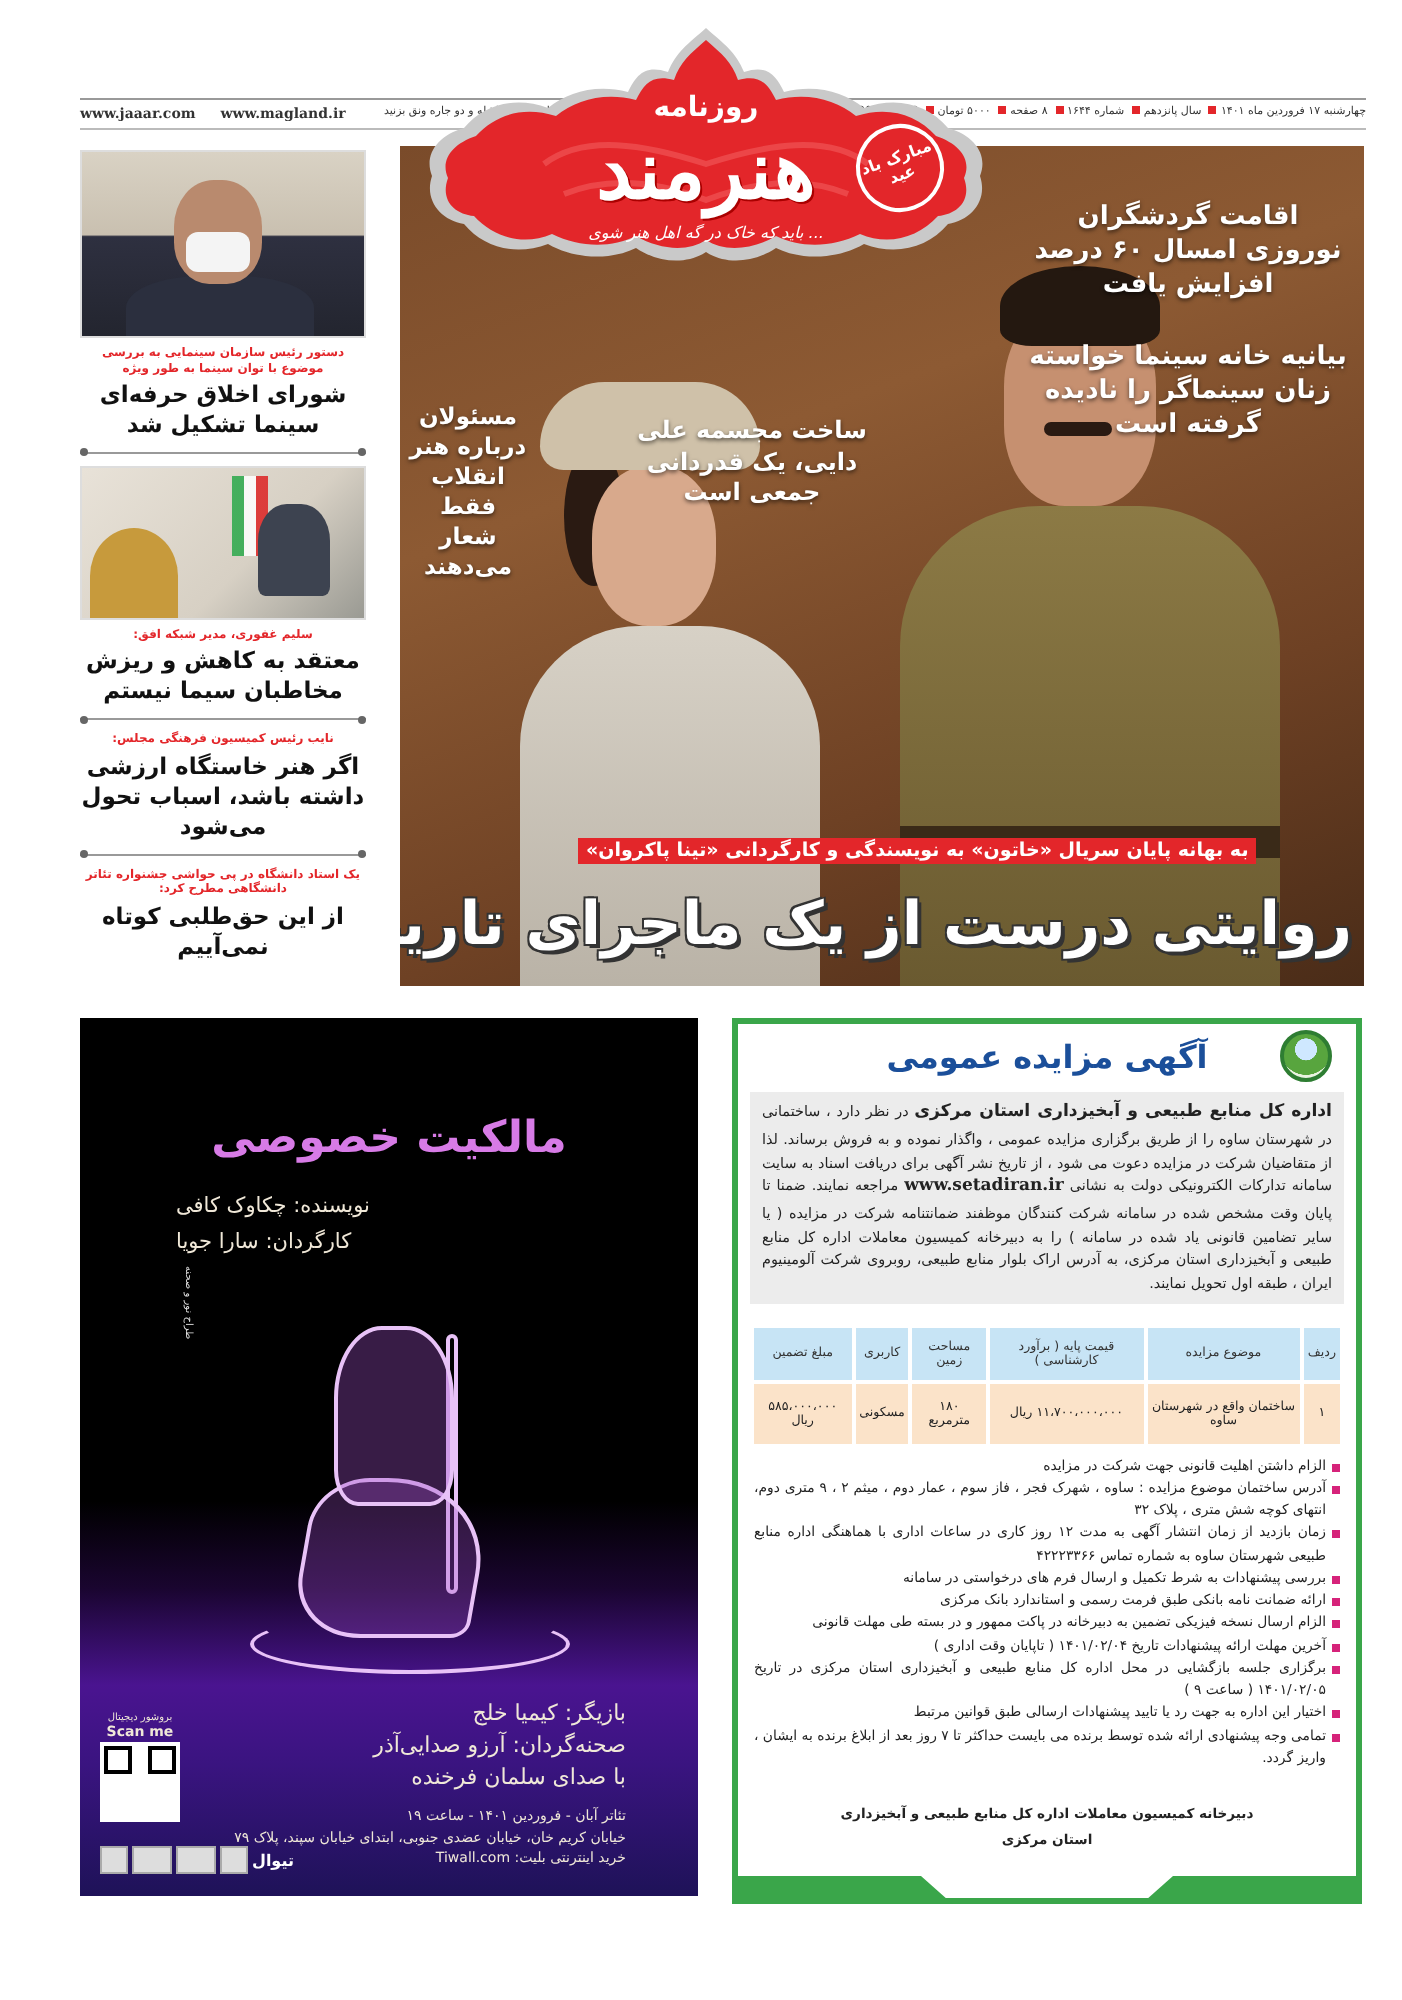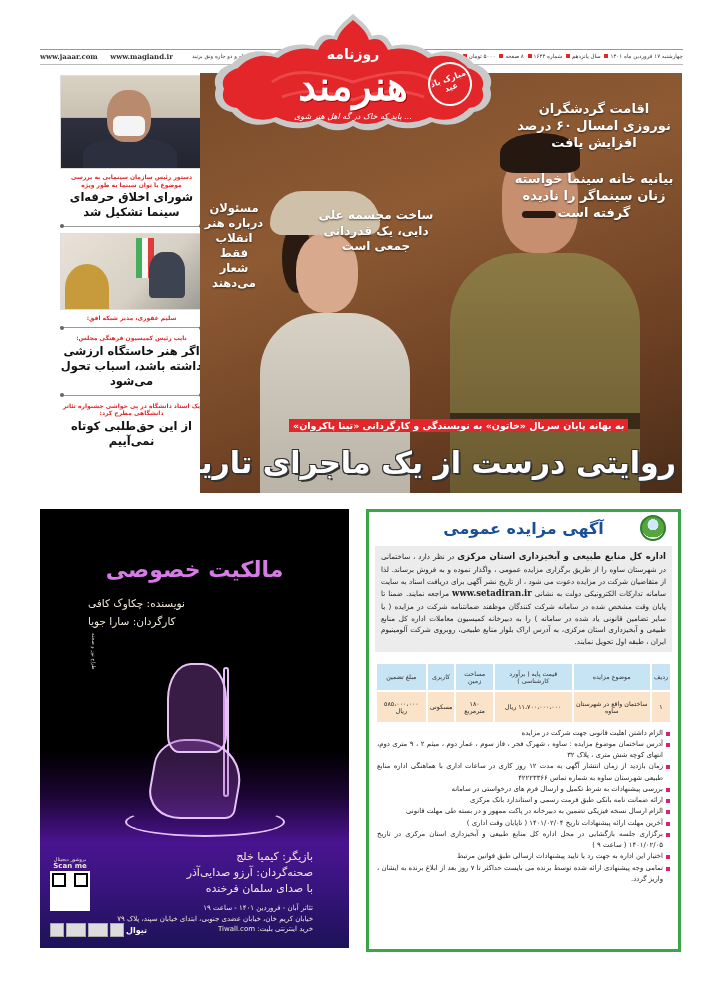--- a/index.html
+++ b/index.html
@@ -16,21 +16,21 @@
   .topbar .right i { display: inline-block; width: 4px; height: 4px; background: #e3262a; margin: 0 2px; vertical-align: middle; }
 
   .logo-wrap { position: absolute; left: 212px; top: 12px; width: 282px; height: 120px; z-index: 5; }
   .logo-wrap svg { position: absolute; left: 0; top: 0; }
   .logo-wrap .pre { position: absolute; left: 0; width: 100%; top: 34px; text-align: center; font-family: "DejaVu Sans", sans-serif; font-weight: bold; font-size: 14px; color: #fff; direction: rtl; }
   .logo-wrap .name { position: absolute; left: 0; width: 100%; top: 50px; text-align: center; font-family: "DejaVu Serif", serif; font-weight: bold; font-size: 40px; color: #fff; direction: rtl; letter-spacing: 2px; text-shadow: 1px 1px 0 #a00; }
   .logo-wrap .tag { position: absolute; left: 0; width: 100%; top: 100px; text-align: center; font-size: 8px; color: #fff; direction: rtl; font-style: italic; }
   .logo-wrap .badge { position: absolute; right: 22px; top: 50px; width: 44px; height: 44px; border-radius: 50%; border: 2px solid #fff; color: #fff; font-size: 8px; font-weight: bold; display: flex; align-items: center; justify-content: center; text-align: center; direction: rtl; line-height: 1.1; transform: rotate(-20deg); }
 
   
-  .lcol { position: absolute; left: 40px; top: 75px; width: 143px; direction: rtl; text-align: center; margin-left: 20px; }
+  .lcol { position: absolute; left: 40px; top: 75px; width: 143px; direction: rtl; text-align: center; }
   .photo { width: 143px; border: 1px solid #ddd; position: relative; overflow: hidden; }
   .photo1 { height: 94px; background: linear-gradient(180deg, #d9d2c4 0%, #c9c0b0 45%, #2e3040 46%, #23252f 100%); }
   .photo1 .head { position: absolute; left: 46px; top: 14px; width: 44px; height: 52px; border-radius: 45% 45% 40% 40%; background: #b98a6e; }
   .photo1 .mask { position: absolute; left: 52px; top: 40px; width: 32px; height: 20px; border-radius: 6px; background: #f4f4f4; }
   .photo1 .body { position: absolute; left: 22px; top: 62px; width: 94px; height: 40px; border-radius: 40% 40% 0 0; background: #2b2f3e; }
   .photo2 { height: 77px; background: linear-gradient(135deg, #e8e2d8 0%, #d7d0c4 60%, #9a9a93 100%); }
   .photo2 .flag { position: absolute; left: 75px; top: 4px; width: 18px; height: 40px; background: linear-gradient(90deg,#2aa84a 33%,#fff 33%,#fff 66%,#d22 66%); opacity: .85; }
   .photo2 .man1 { position: absolute; left: 4px; top: 30px; width: 44px; height: 48px; border-radius: 50% 50% 0 0; background: #c79a3c; }
   .photo2 .man2 { position: absolute; left: 88px; top: 18px; width: 36px; height: 46px; border-radius: 40% 40% 10% 10%; background: #3d4350; }
   .kicker { color: #e3262a; font-size: 6px; font-weight: bold; line-height: 1.25; margin-top: 4px; }
@@ -148,20 +148,21 @@
   <div class="kicker">دستور رئیس سازمان سینمایی به بررسی موضوع با توان سینما به طور ویژه</div>
   <div class="hl">شورای اخلاق حرفه‌ای سینما تشکیل شد</div>
   <div class="sep"></div>
 
   <div class="photo photo2">
     <div class="flag"></div>
     <div class="man2"></div>
     <div class="man1"></div>
   </div>
   <div class="kicker">سلیم غفوری، مدیر شبکه افق:</div>
+  <div class="hl">معتقد به کاهش و ریزش مخاطبان سیما نیستم</div>
   <div class="sep"></div>
 
   <div class="kicker">نایب رئیس کمیسیون فرهنگی مجلس:</div>
   <div class="hl">اگر هنر خاستگاه ارزشی داشته باشد، اسباب تحول می‌شود</div>
   <div class="sep"></div>
 
   <div class="kicker">یک استاد دانشگاه در پی حواشی جشنواره تئاتر دانشگاهی مطرح کرد:</div>
   <div class="hl">از این حق‌طلبی کوتاه نمی‌آییم</div>
 </div>
 
@@ -267,13 +268,17 @@
     <li>زمان بازدید از زمان انتشار آگهی به مدت ۱۲ روز کاری در ساعات اداری با هماهنگی اداره منابع طبیعی شهرستان ساوه به شماره تماس ۴۲۲۲۳۳۶۶</li>
     <li>بررسی پیشنهادات به شرط تکمیل و ارسال فرم های درخواستی در سامانه</li>
     <li>ارائه ضمانت نامه بانکی طبق فرمت رسمی و استاندارد بانک مرکزی</li>
     <li>الزام ارسال نسخه فیزیکی تضمین به دبیرخانه در پاکت ممهور و در بسته طی مهلت قانونی</li>
     <li>آخرین مهلت ارائه پیشنهادات تاریخ ۱۴۰۱/۰۲/۰۴ ( تاپایان وقت اداری )</li>
     <li>برگزاری جلسه بازگشایی در محل اداره کل منابع طبیعی و آبخیزداری استان مرکزی در تاریخ ۱۴۰۱/۰۲/۰۵ ( ساعت ۹ )</li>
     <li>اختیار این اداره به جهت رد یا تایید پیشنهادات ارسالی طبق قوانین مرتبط</li>
     <li>تمامی وجه پیشنهادی ارائه شده توسط برنده می بایست حداکثر تا ۷ روز بعد از ابلاغ برنده به ایشان ، واریز گردد.</li>
   </ul>
 
+  <div class="nt-foot">
+    <div>دبیرخانه کمیسیون معاملات اداره کل منابع طبیعی و آبخیزداری</div>
+    <div>استان مرکزی</div>
+  </div>
 </div>
 
 </body></html>

